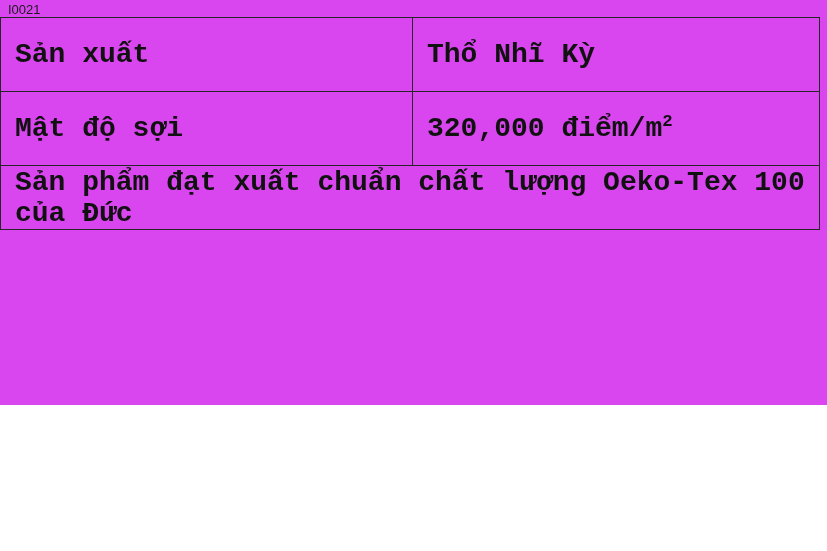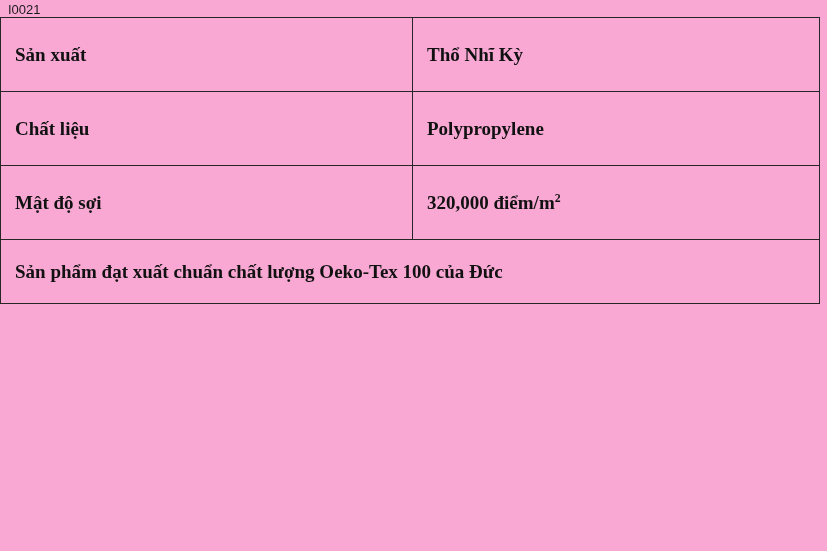--- a/index.html
+++ b/index.html
@@ -7,22 +7,22 @@
     padding: 0;
     background: #ffffff;
   }
   body {
     font-family: "Liberation Sans", sans-serif;
     color: #000000;
   }
   .page {
     position: relative;
     width: 827px;
-    height: 551px;
-    background: #f9a8d4;
+    height: 405px;
+    background: #d946ef;
     overflow: hidden;
     box-sizing: border-box;
   }
   .corner-label {
     position: absolute;
     top: 2px;
     left: 8px;
     font-size: 13px;
     line-height: 15px;
     color: #1a1a1a;
@@ -34,26 +34,26 @@
     top: 17px;
     left: 0px;
     width: 819px;
     border-collapse: collapse;
     table-layout: fixed;
   }
   .spec-table td {
     border: 1px solid #262626;
     padding: 0 14px;
     vertical-align: middle;
-    font-size: 19px;
+    font-size: 28px;
     font-weight: bold;
     color: #111111;
     height: 74px;
     box-sizing: border-box;
-    font-family: Liberation Serif, serif;
+    font-family: Liberation Mono, monospace;
   }
   .col-label { width: 412px; }
   .col-value { width: 407px; }
   .full-row td {
     height: 64px;
   }
   sup {
     font-size: 0.62em;
     vertical-align: super;
     line-height: 0;
@@ -71,24 +71,20 @@
   <div class="corner-label">I0021</div>
 
   <table class="spec-table">
     <tbody>
 
       <tr>
         <td class="col-label">Sản xuất</td>
         <td class="col-value"><span class="value-inline">Thổ Nhĩ Kỳ</span><sup></sup></td>
       </tr>
 
-      <tr>
-        <td class="col-label">Chất liệu</td>
-        <td class="col-value"><span class="value-inline">Polypropylene</span><sup></sup></td>
-      </tr>
 
 
       <tr>
         <td class="col-label">Mật độ sợi</td>
         <td class="col-value"><span class="value-inline">320,000 điểm/m</span><sup>2</sup></td>
       </tr>
 
 
 
       <tr class="full-row">

